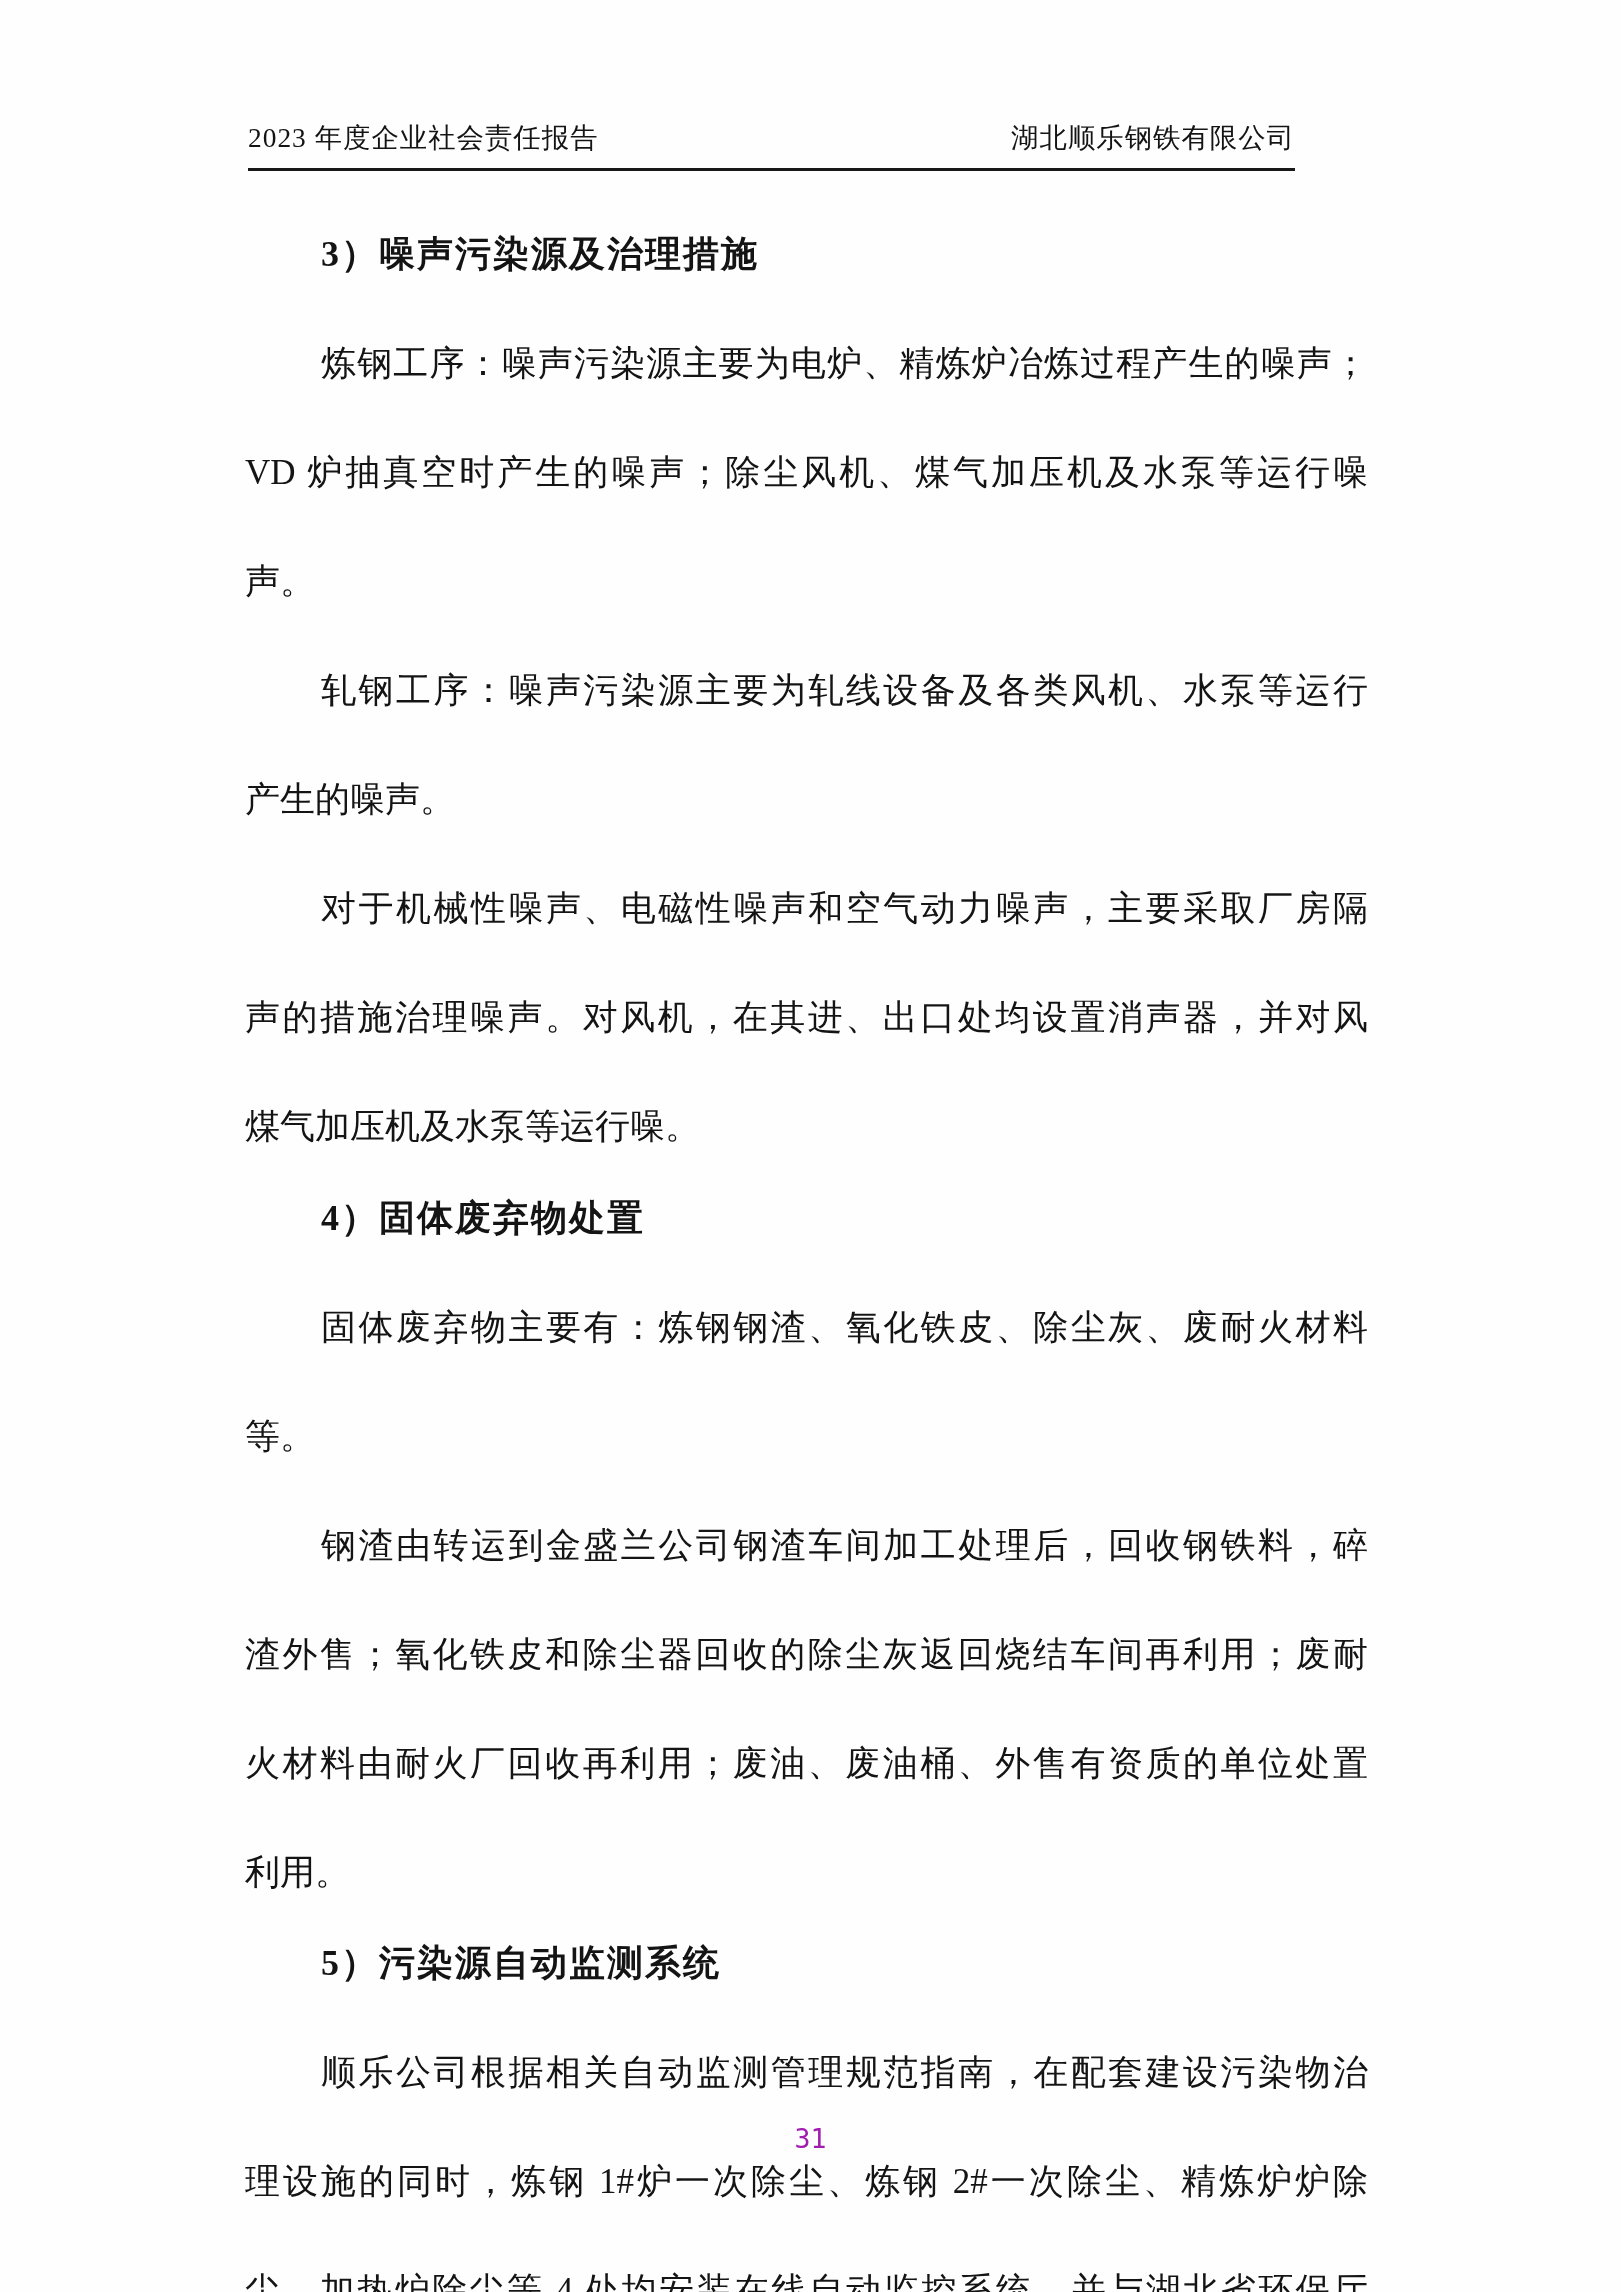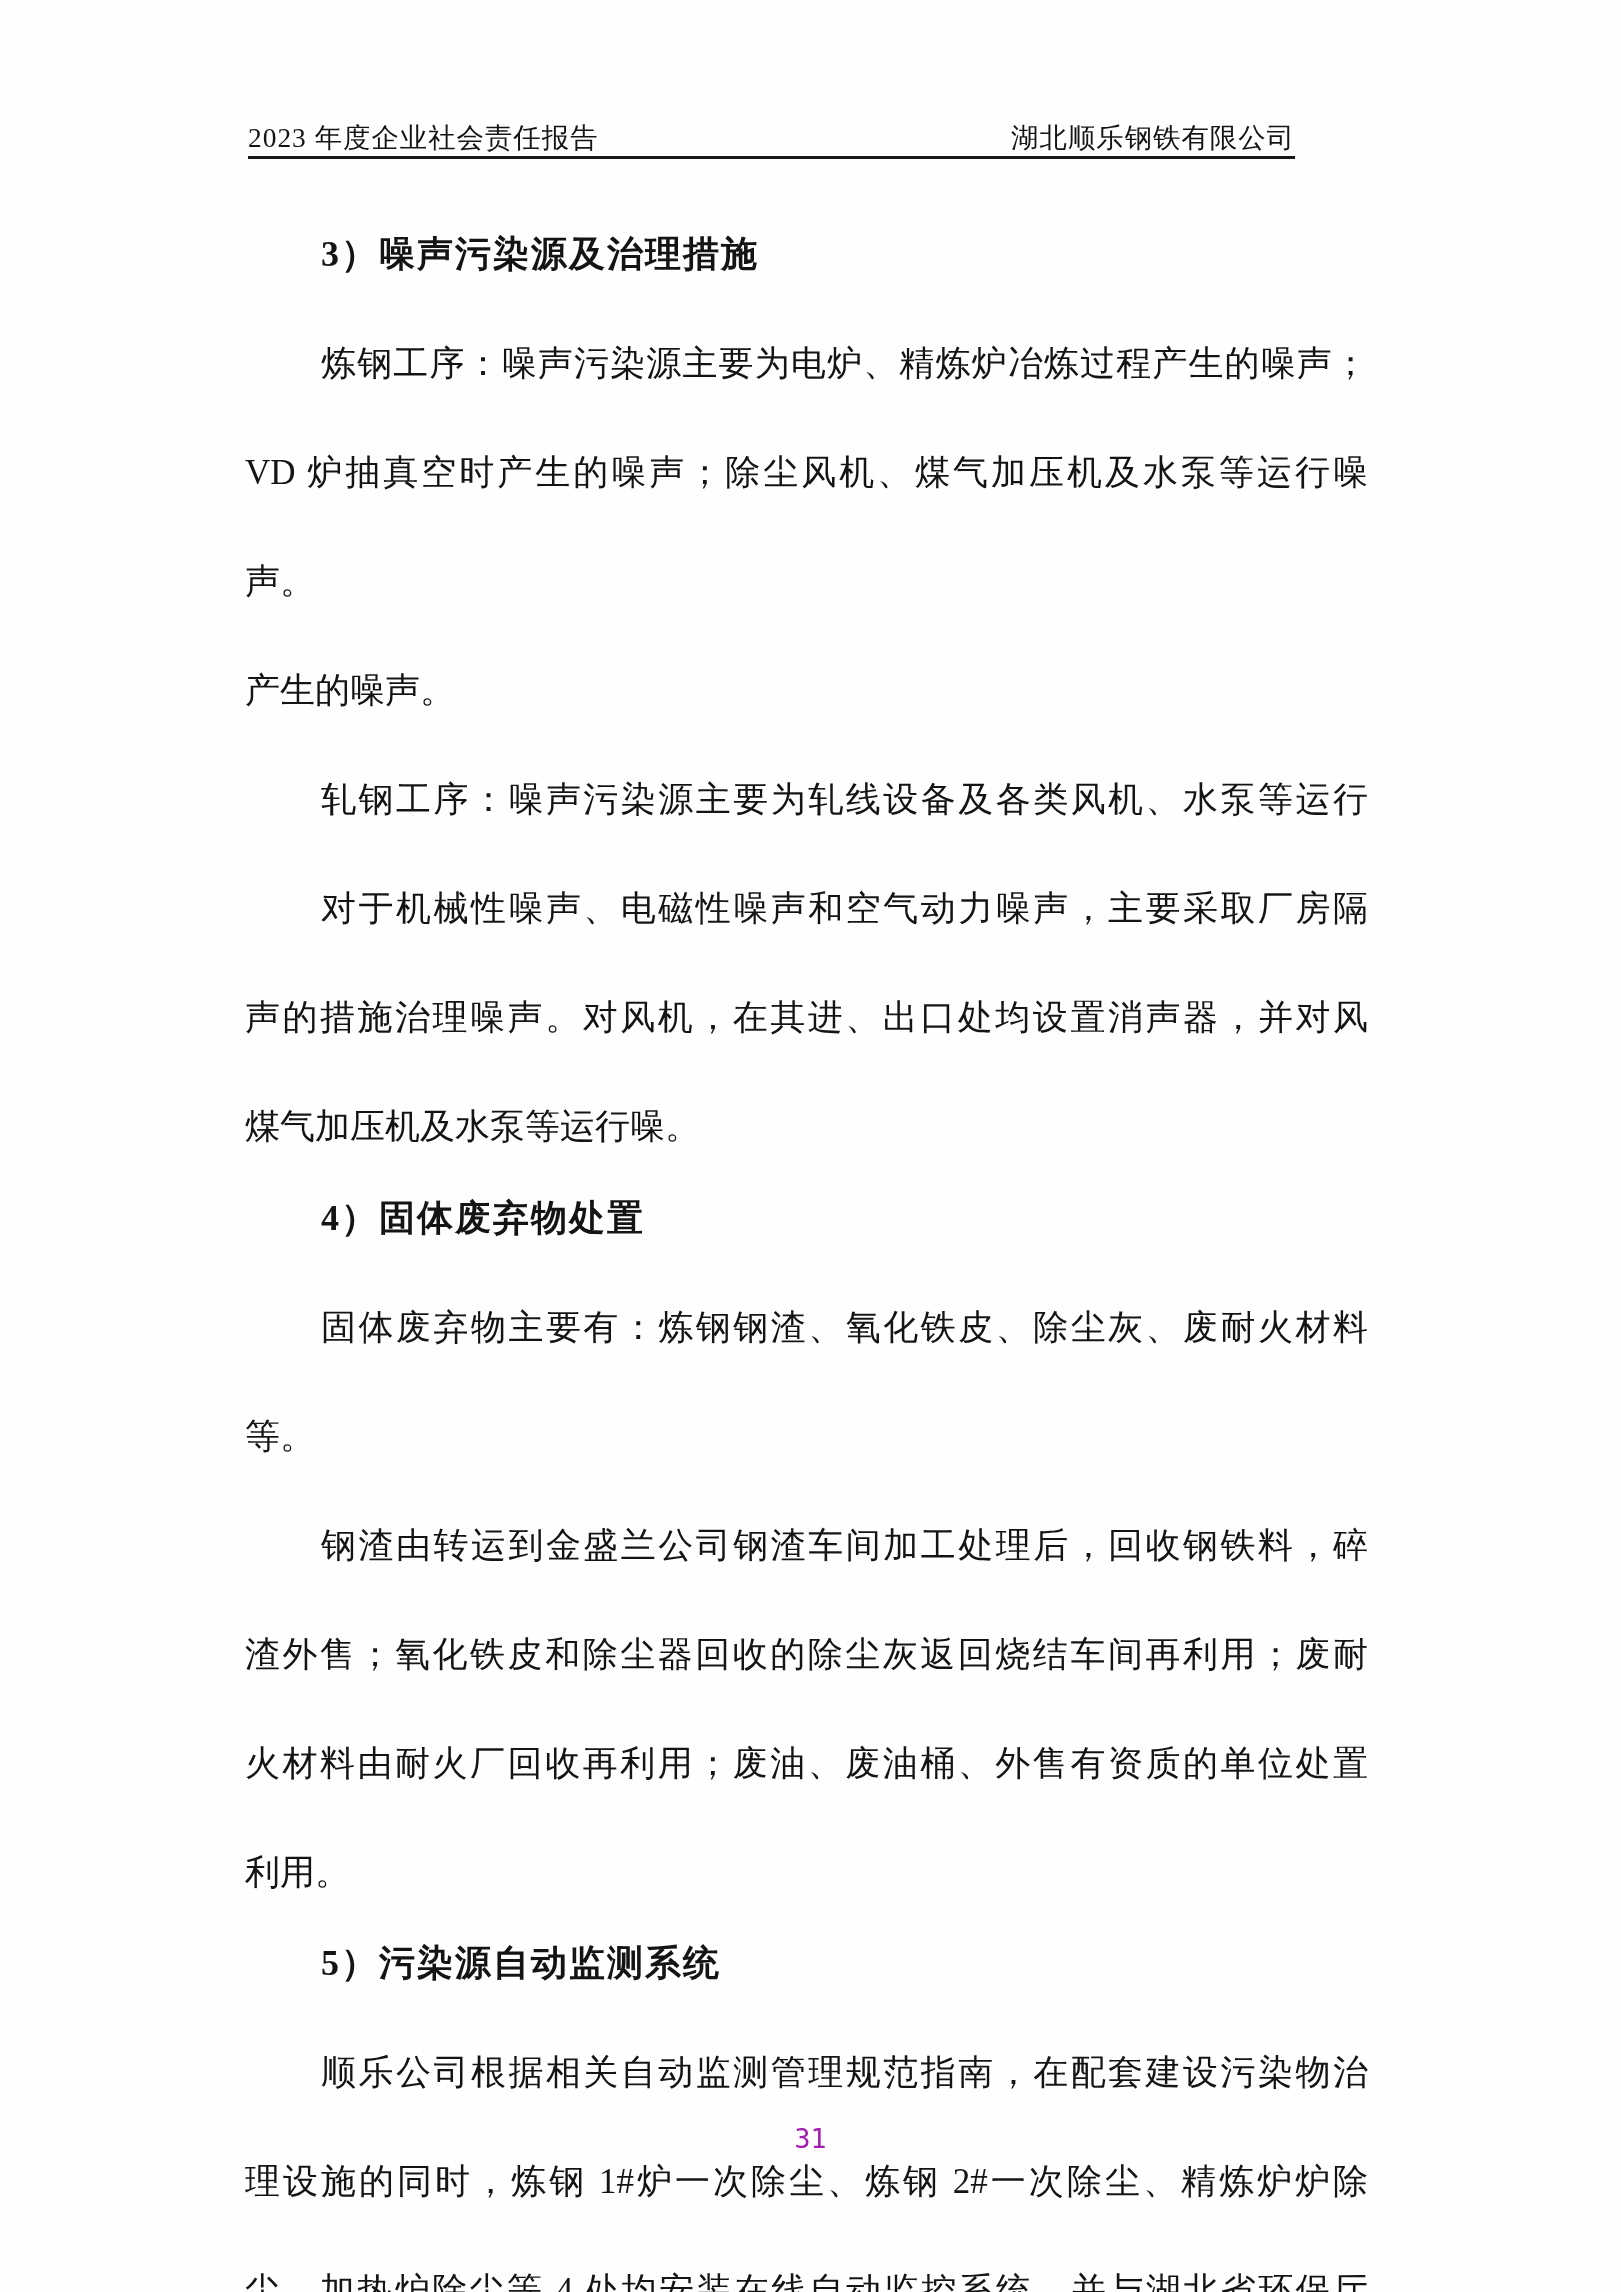--- a/index.html
+++ b/index.html
@@ -20,21 +20,21 @@
   .page-header {
     position: absolute;
     left: 248px;
     top: 120px;
     width: 1047px;
     display: flex;
     justify-content: space-between;
     align-items: flex-end;
     font-size: 27.4px;
     letter-spacing: 1px;
-    padding-bottom: 0;
+    padding-bottom: 12px;
     border-bottom: 3.9px solid #181818;
   }
   
   .page-body {
     position: absolute;
     left: 245px;
     top: 220px;
     width: 1123px;
     font-size: 35px;
   }
@@ -78,22 +78,22 @@
   <header class="page-header">
     <span>2023 年度企业社会责任报告</span>
     <span>湖北顺乐钢铁有限公司</span>
   </header>
 
   <main class="page-body">
     <div class="ln h">3）噪声污染源及治理措施</div>
     <div class="ln first fill">炼钢工序：噪声污染源主要为电炉、精炼炉冶炼过程产生的噪声；</div>
     <div class="ln fill">VD 炉抽真空时产生的噪声；除尘风机、煤气加压机及水泵等运行噪</div>
     <div class="ln">声。</div>
+    <div class="ln first fill">轧钢工序：噪声污染源主要为轧线设备及各类风机、水泵等运行</div>
     <div class="ln">产生的噪声。</div>
-    <div class="ln first fill">轧钢工序：噪声污染源主要为轧线设备及各类风机、水泵等运行</div>
     <div class="ln first fill">对于机械性噪声、电磁性噪声和空气动力噪声，主要采取厂房隔</div>
     <div class="ln fill">声的措施治理噪声。对风机，在其进、出口处均设置消声器，并对风</div>
     <div class="ln">煤气加压机及水泵等运行噪。</div>
     <div class="ln h">4）固体废弃物处置</div>
     <div class="ln first fill">固体废弃物主要有：炼钢钢渣、氧化铁皮、除尘灰、废耐火材料</div>
     <div class="ln">等。</div>
     <div class="ln first fill">钢渣由转运到金盛兰公司钢渣车间加工处理后，回收钢铁料，碎</div>
     <div class="ln fill">渣外售；氧化铁皮和除尘器回收的除尘灰返回烧结车间再利用；废耐</div>
     <div class="ln fill">火材料由耐火厂回收再利用；废油、废油桶、外售有资质的单位处置</div>
     <div class="ln">利用。</div>

